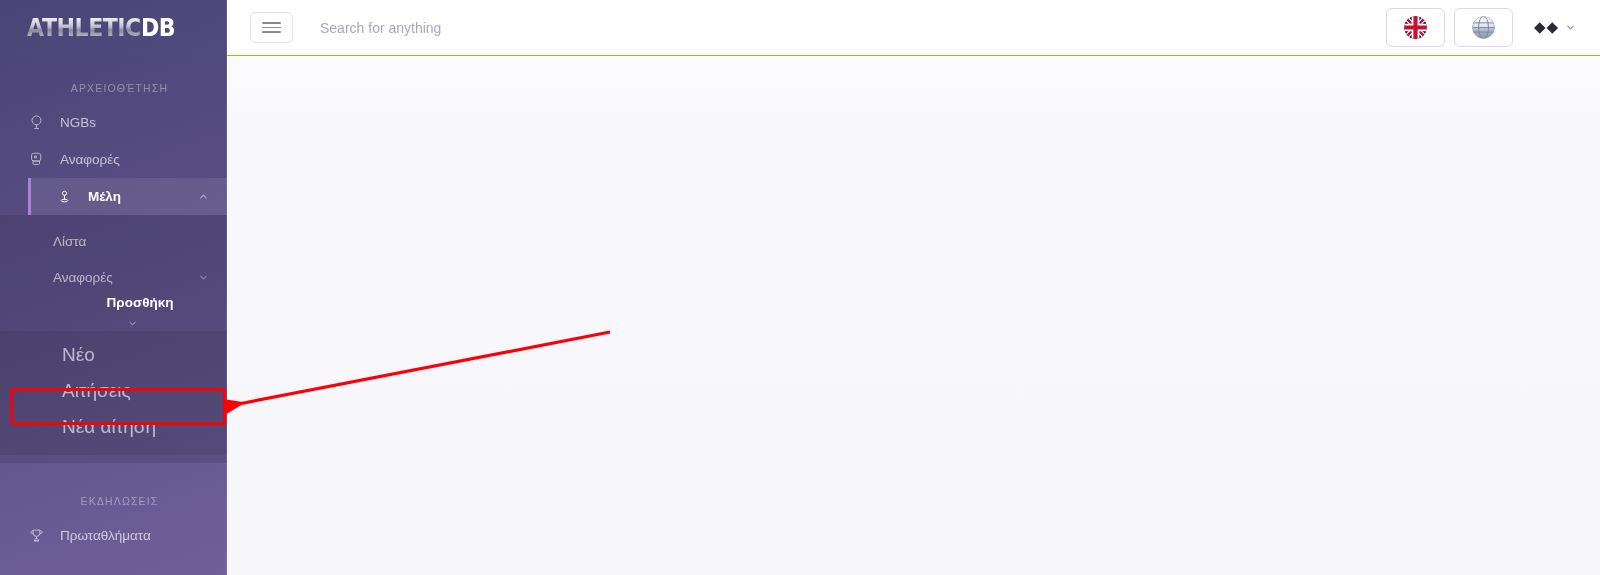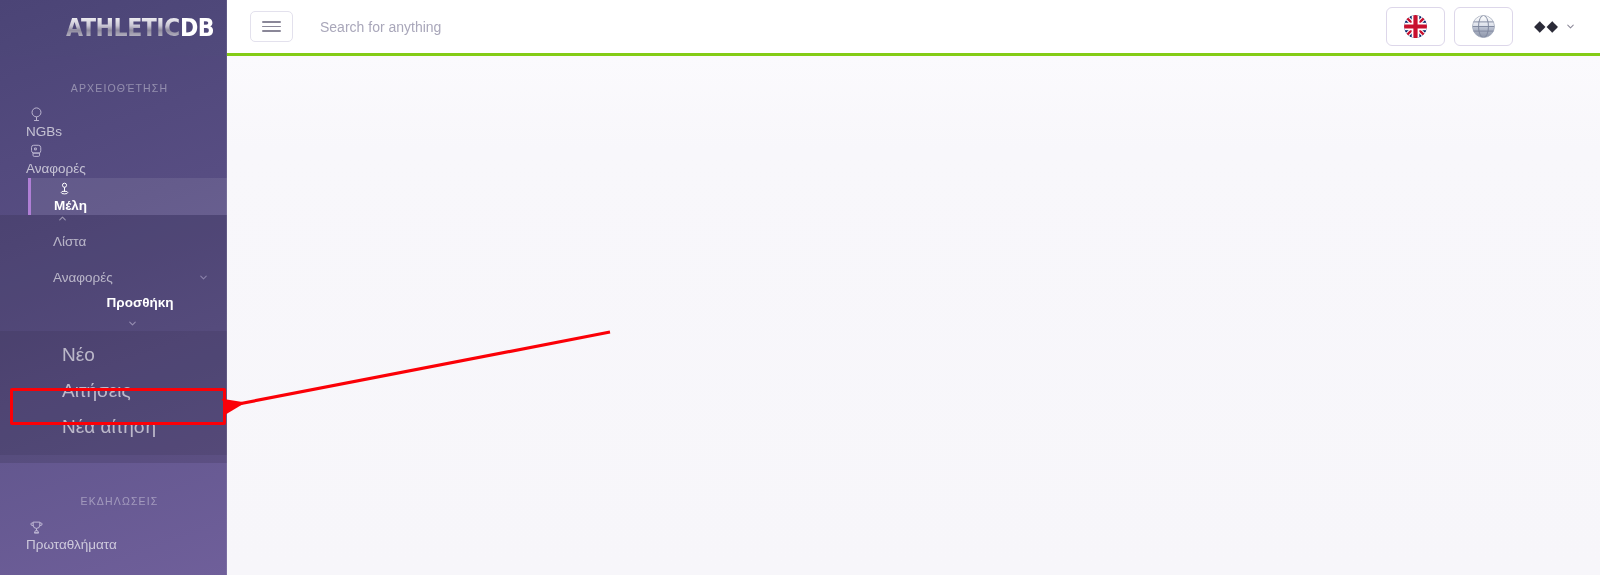--- a/index.html
+++ b/index.html
@@ -37,21 +37,20 @@
     width: 1px; height: 100%;
     background: rgba(255,255,255,0.10);
   }
 
   .brand {
     height: 56px;
     display: flex;
     align-items: center;
     padding-left: 27px;
     background: linear-gradient(160deg, #4b4476 0%, #514a7c 100%);
-    justify-content: flex-end;
   }
   .brand-logo {
     font-family: "DejaVu Sans", sans-serif;
     font-size: 24px;
     font-weight: 700;
     letter-spacing: -0.5px;
     line-height: 1;
     white-space: nowrap;
     transform: scaleX(0.92);
     transform-origin: left center;
@@ -78,27 +77,27 @@
     font-weight: 400;
     text-transform: uppercase;
     white-space: nowrap;
     text-align: center;
   }
   .section-label.second { padding-top: 32px; }
 
   .nav-item {
     position: relative;
     display: flex;
+    align-items: center;
     height: 37px;
     padding-left: 26px;
     color: rgba(255,255,255,0.66);
     font-size: 13.5px;
     cursor: pointer;
     white-space: nowrap;
-    flex-direction: column;
   }
   .nav-item .ic {
     width: 20px; height: 20px;
     flex: 0 0 20px;
     margin-right: 14px;
     display: flex;
     align-items: center;
     justify-content: center;
     opacity: 0.72;
   }
@@ -176,21 +175,21 @@
     height: 575px;
   }
 
   .header {
     height: 56px;
     flex: 0 0 56px;
     background: #ffffff;
     display: flex;
     align-items: center;
     padding: 0 24px 0 23px;
-    border-bottom: 3px solid #84cc16;
+    border-bottom: 1px solid #84cc16;
   }
 
   .burger-btn {
     width: 43px; height: 31px;
     border: 1px solid #e3e1ed;
     border-radius: 5px;
     background: #fff;
     display: flex;
     flex-direction: column;
     align-items: center;

